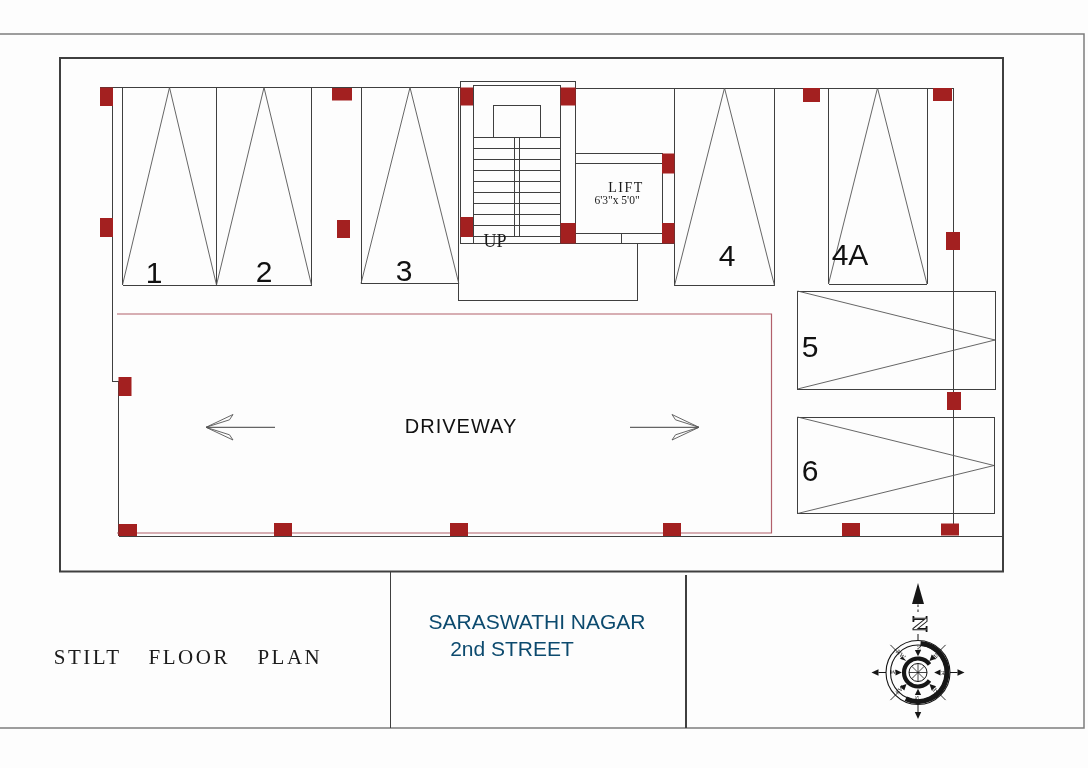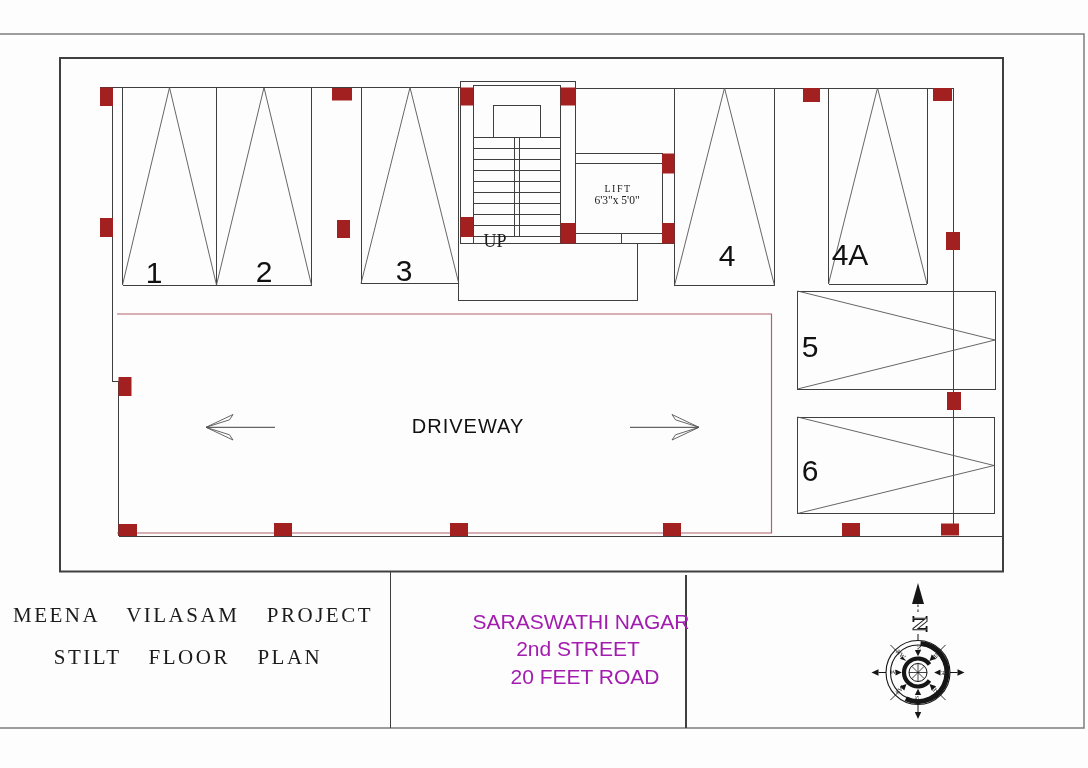--- a/index.html
+++ b/index.html
@@ -12,27 +12,27 @@
   .ln-border{stroke:var(--line,#3f3f3f);stroke-width:2;fill:none;}
   .ln-page{stroke:var(--page,#7d7d7d);stroke-width:1.5;fill:none;}
   .ln-diag{stroke:#555;stroke-width:0.9;fill:none;}
   .ln-div{stroke:var(--line,#3f3f3f);stroke-width:1.3;fill:none;}
   .pink{stroke:var(--pink,#b2606b);stroke-width:1.2;fill:none;}
   .redcol{fill:var(--colred,#a32020);stroke:none;}
   .cmp{stroke:#161616;fill:none;}
   .cmp-fill{fill:#161616;stroke:none;}
   .lbl{position:absolute;transform:translate(-50%,-50%);white-space:pre;line-height:1.1;}
   .num{font-size:30px;color:#111;}
-  .driveway{font-size:20px;letter-spacing:1px;color:#111;margin-left:7px;}
+  .driveway{font-size:20px;letter-spacing:1px;color:#111;}
   .serif{font-family:"Liberation Serif", serif;}
-  .lift-name{font-size:10px;letter-spacing:1.5px;color:#1a1a1a;}
+  .lift-name{font-size:14px;letter-spacing:1.5px;color:#1a1a1a;margin-left:8px;}
   .lift-dim{font-size:11.5px;color:#1a1a1a;}
   .up{font-size:18px;color:#1a1a1a;}
   .proj{font-size:21px;letter-spacing:2.5px;word-spacing:6px;color:#1b1b1b;}
-  .addr{font-size:21px;color:#a21caf;margin-left:44px;}
+  .addr{font-size:21px;color:#0c4a6e;}
   .ctext{font-family:"Liberation Serif", serif;}
 </style>
 </head>
 <body>
 
 <div class="page">
 
   <svg width="1088" height="768" viewBox="0 0 1088 768">
 
     <path class="ln-page" d="M0 34 H1084 V728 H0"></path>
@@ -179,20 +179,18 @@
   <div class="lbl num" style="left:850px;top:254px;">4A</div>
   <div class="lbl num" style="left:810px;top:346px;">5</div>
   <div class="lbl num" style="left:810px;top:470px;">6</div>
 
   <div class="lbl driveway" style="left:461px;top:426px;">DRIVEWAY</div>
 
   <div class="lbl serif lift-name" style="left:618px;top:188px;">LIFT</div>
   <div class="lbl serif lift-dim" style="left:617px;top:200px;">6'3"x 5'0"</div>
   <div class="lbl serif up" style="left:495px;top:242px;">UP</div>
 
-  <div class="lbl serif proj" style="left:193px;top:616px;">MEENA  VILASAM  PROJECT</div>
   <div class="lbl serif proj" style="left:188px;top:658px;">STILT  FLOOR  PLAN</div>
 
   <div class="lbl addr" style="left:537px;top:622px;">SARASWATHI NAGAR</div>
-  <div class="lbl addr" style="left:534px;top:649px;">2nd STREET</div>
-  <div class="lbl addr" style="left:541px;top:677px;">20 FEET ROAD</div>
+  <div class="lbl addr" style="left:512px;top:649px;">2nd STREET</div>
 
 </div>
 
 </body></html>

